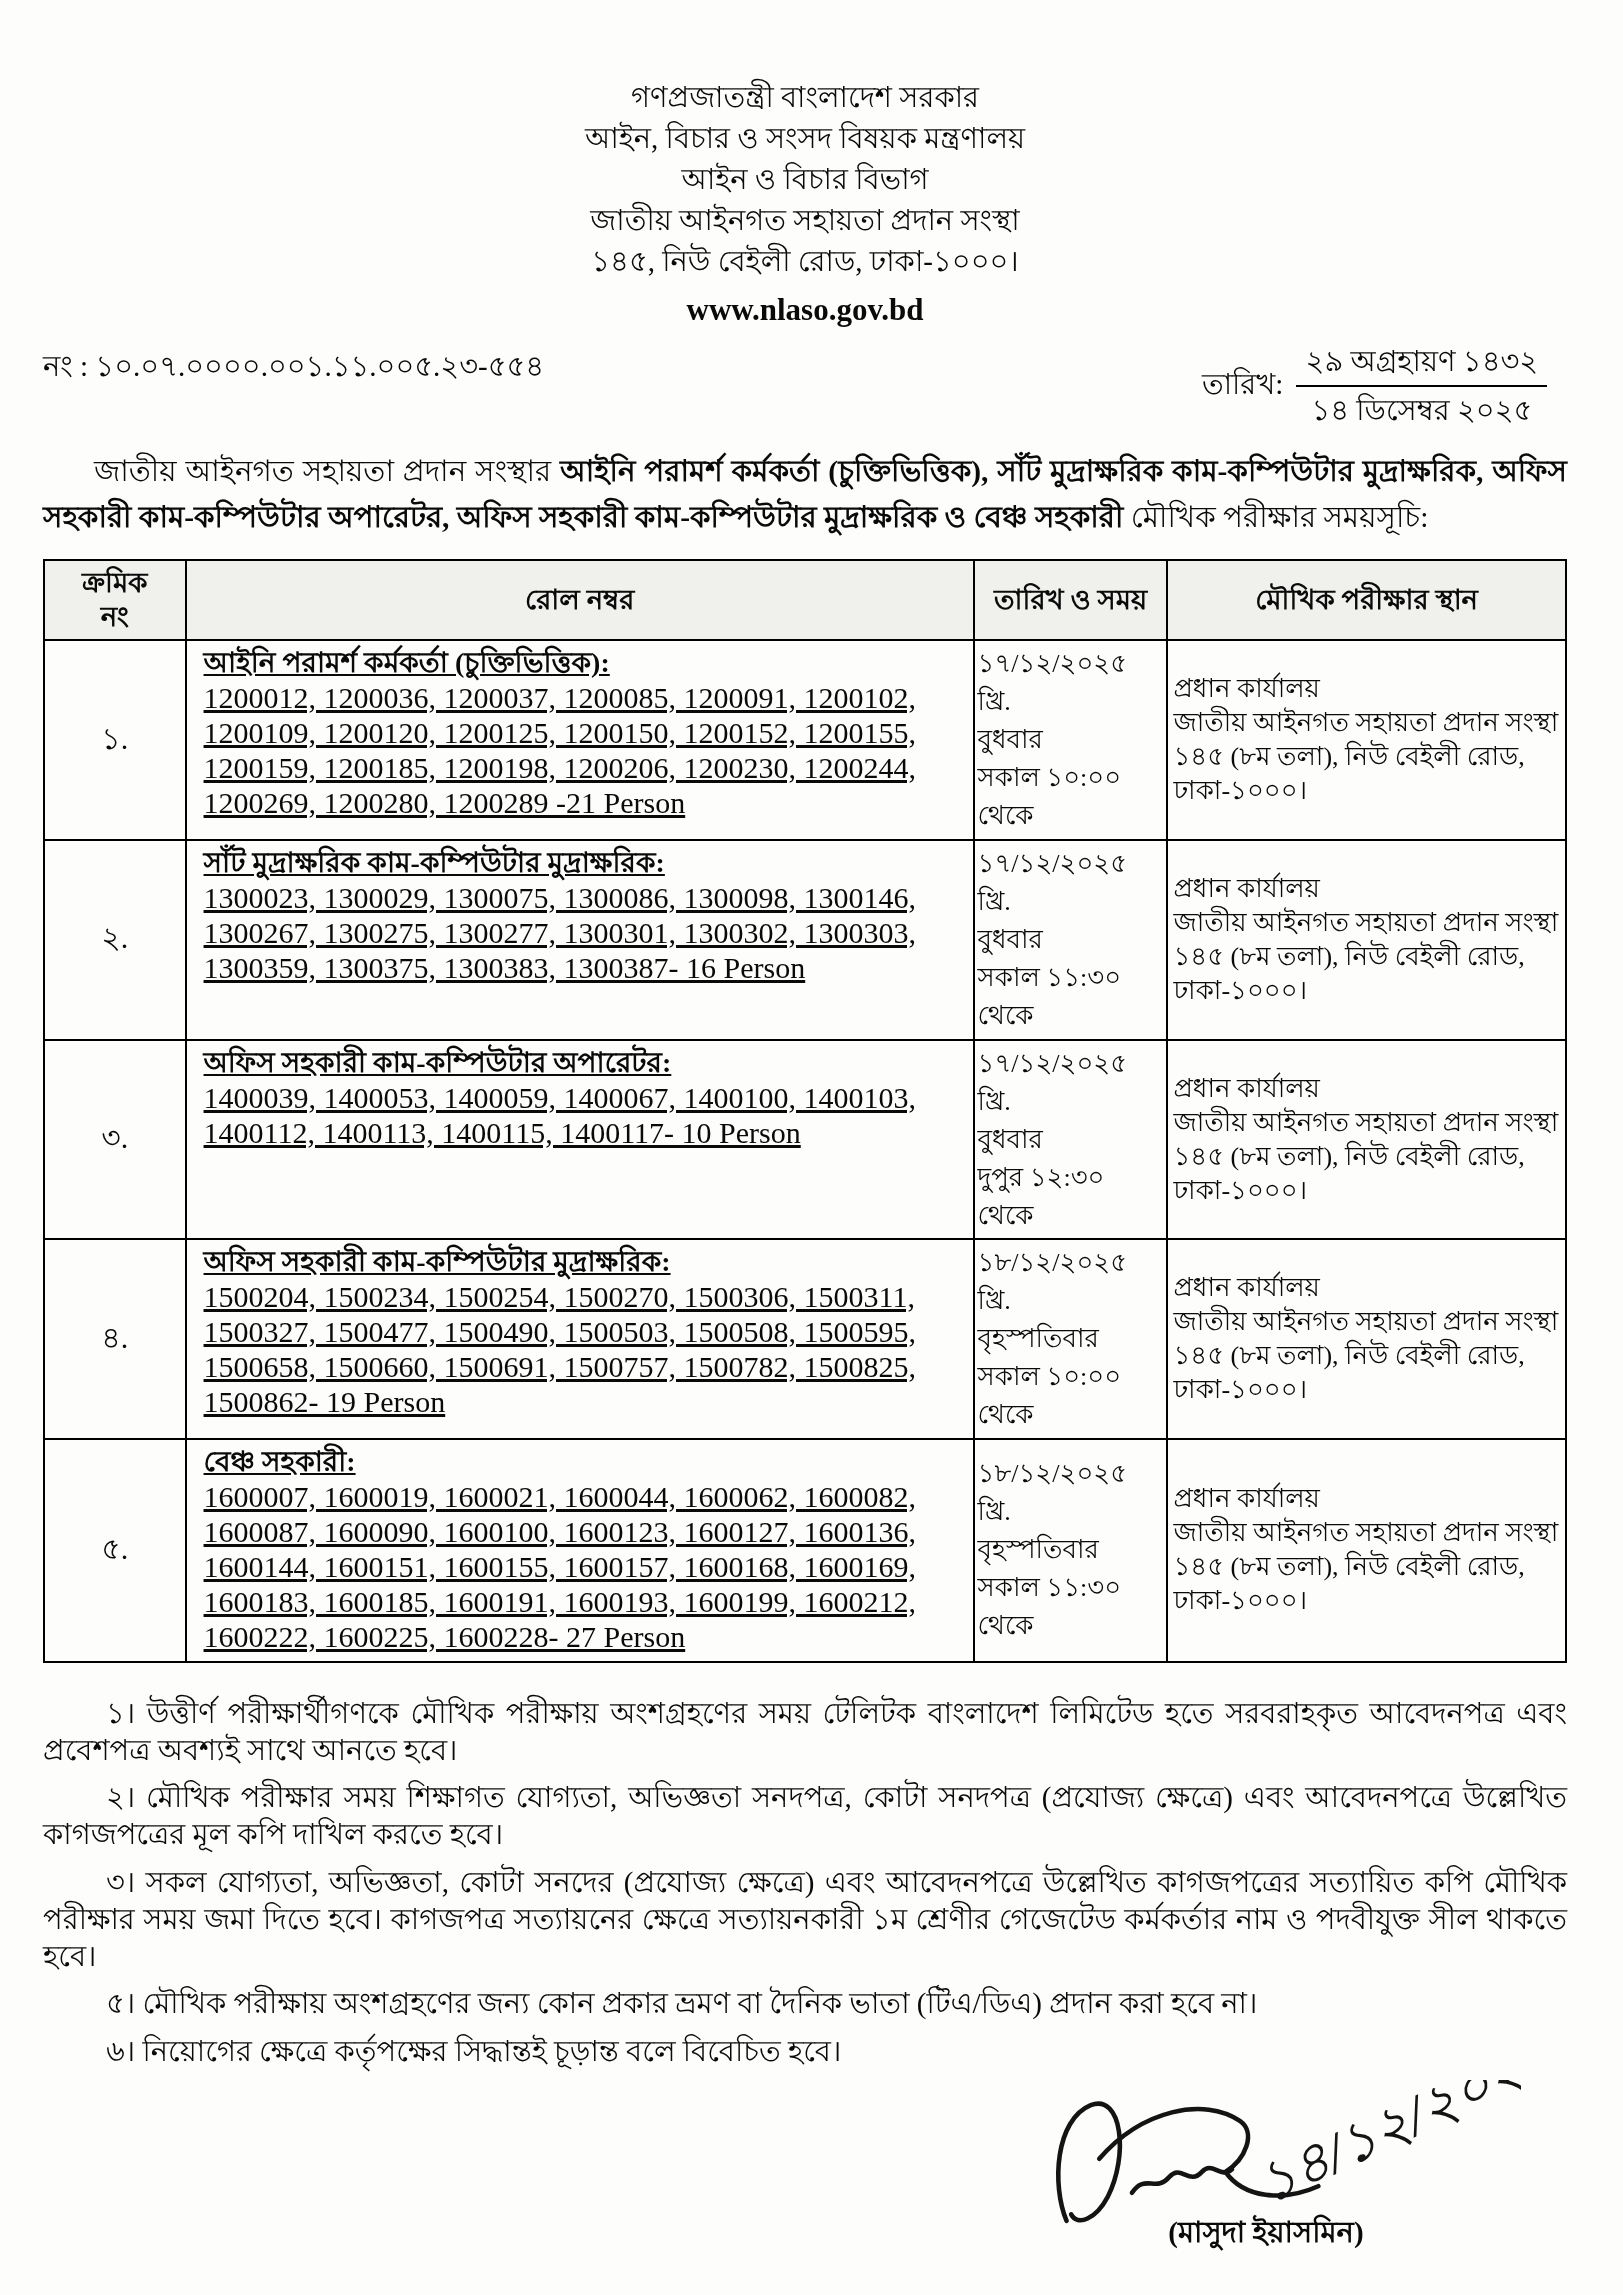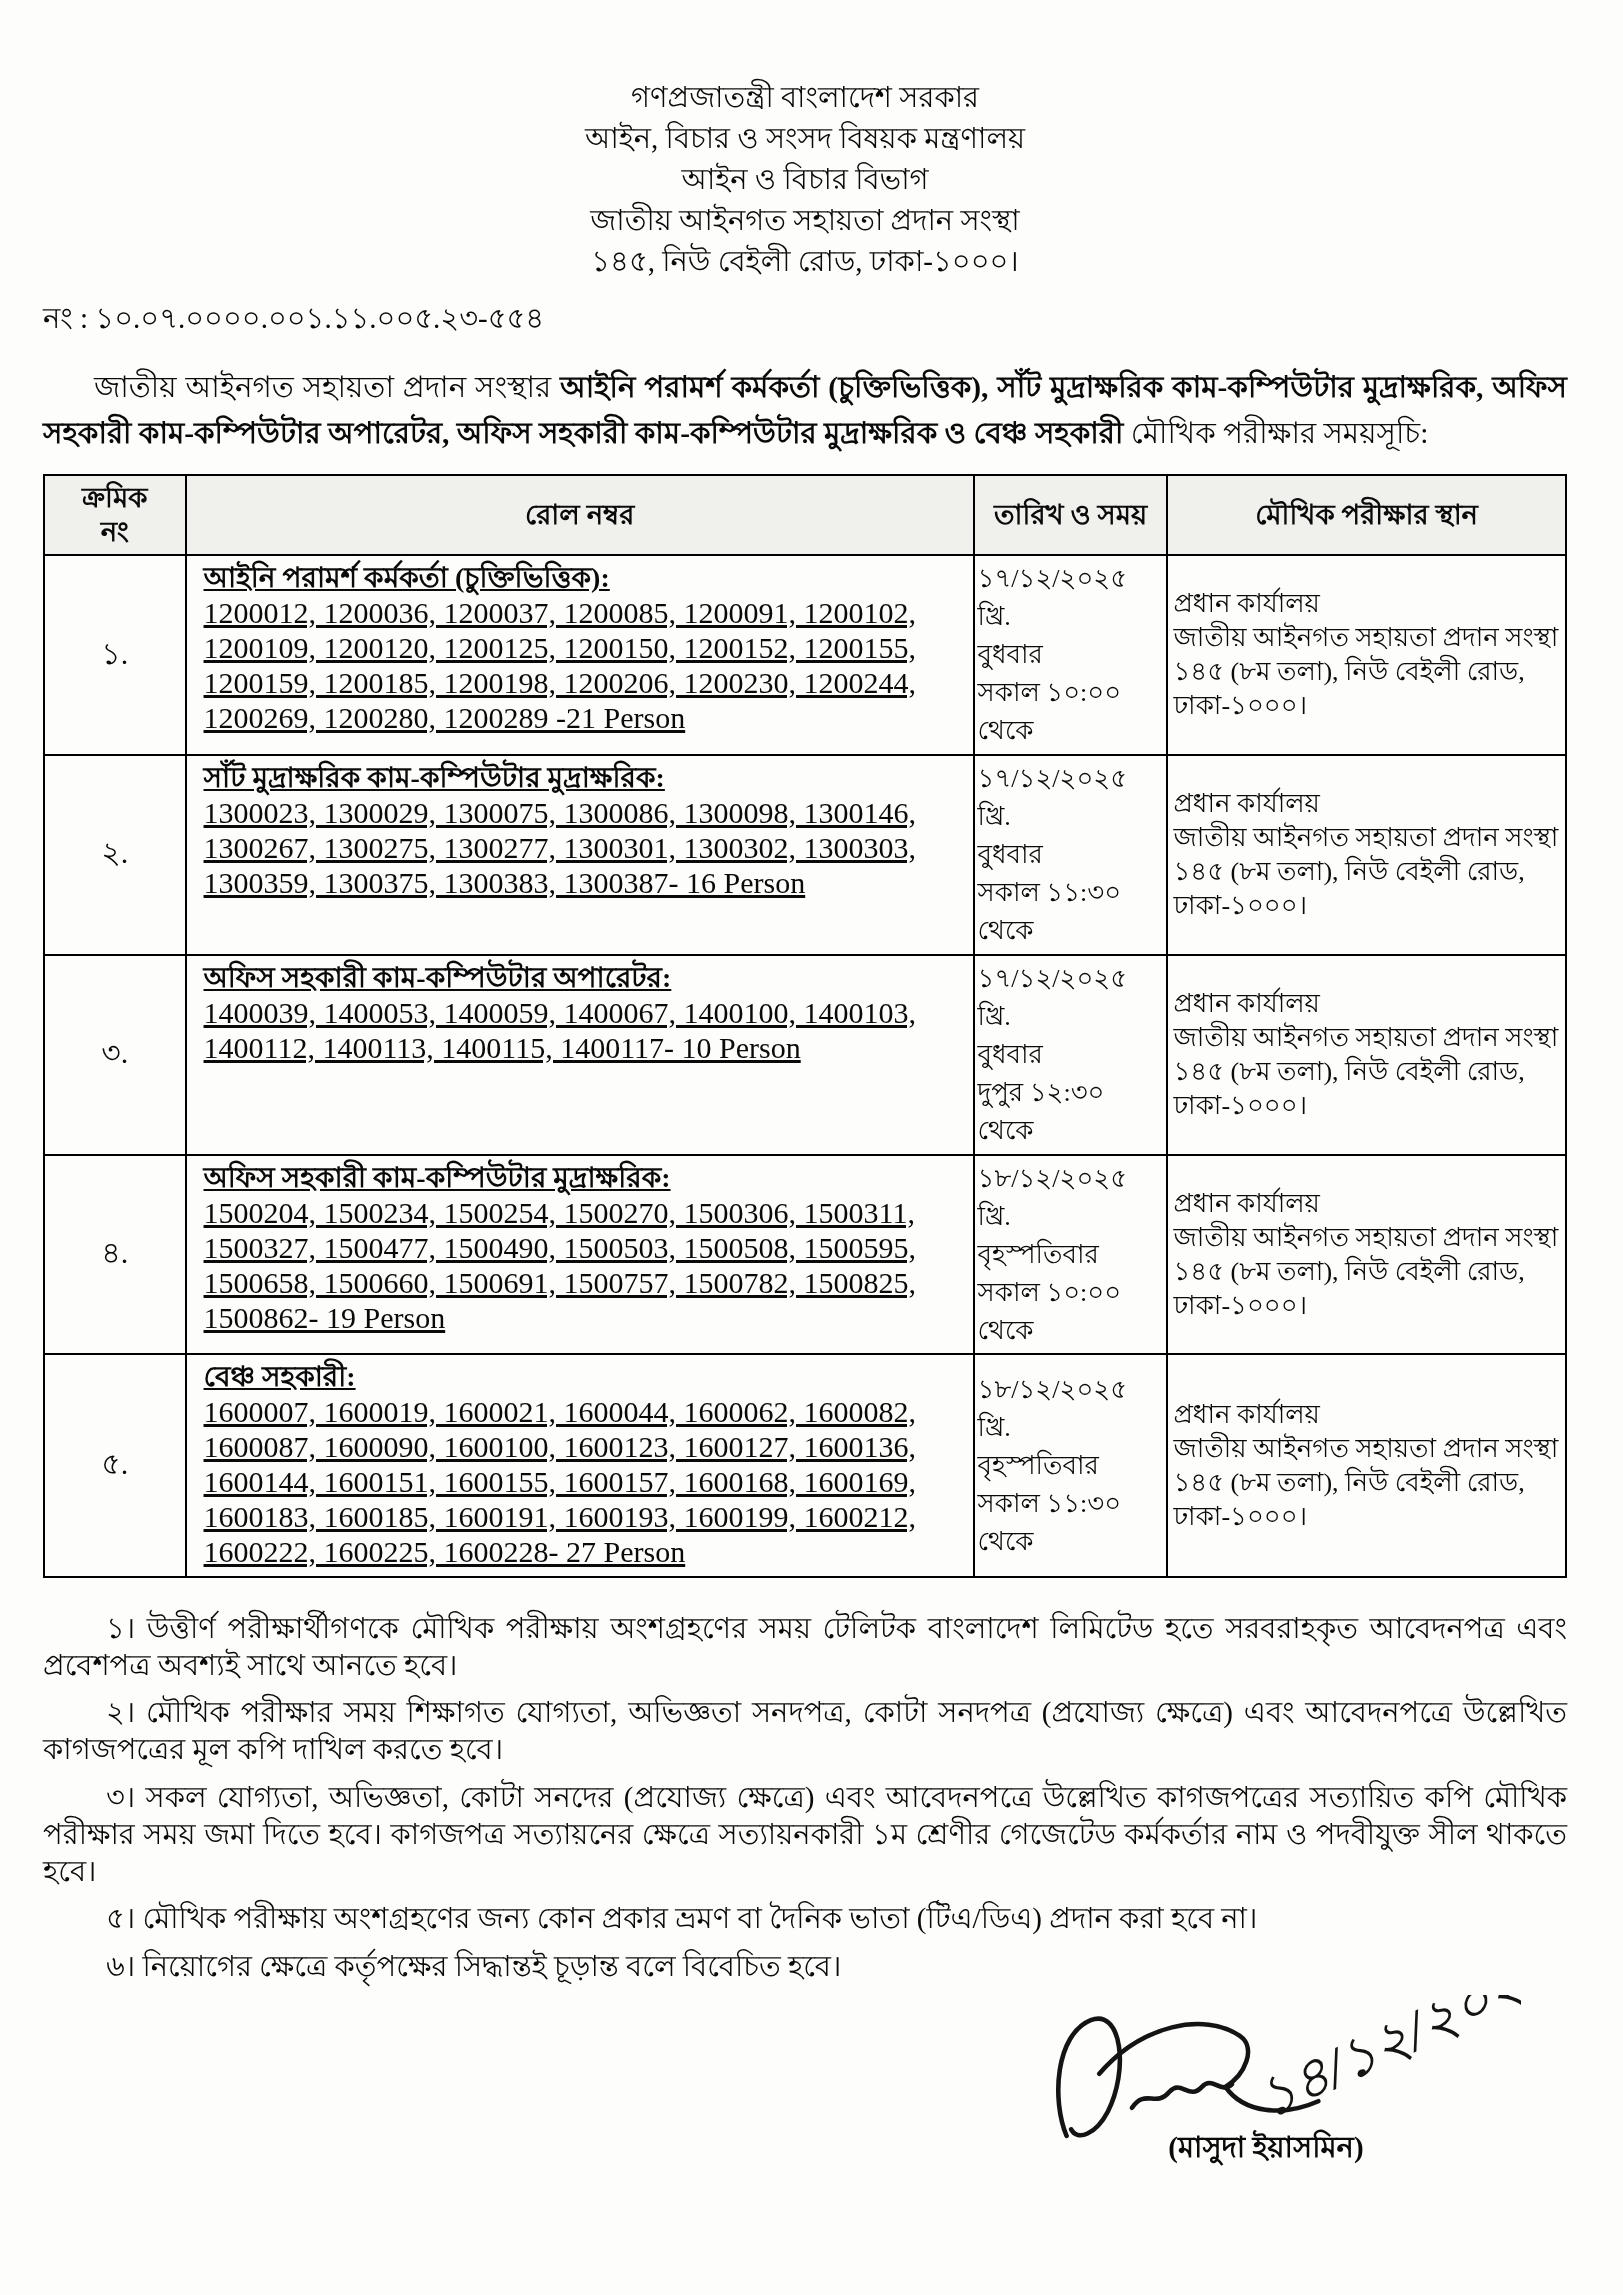--- a/index.html
+++ b/index.html
@@ -50,24 +50,32 @@
 <body>
 
 <div class="page">
 
   <div class="doc-header">
     <span class="line">গণপ্রজাতন্ত্রী বাংলাদেশ সরকার</span>
     <span class="line">আইন, বিচার ও সংসদ বিষয়ক মন্ত্রণালয়</span>
     <span class="line">আইন ও বিচার বিভাগ</span>
     <span class="line">জাতীয় আইনগত সহায়তা প্রদান সংস্থা</span>
     <span class="line">১৪৫, নিউ বেইলী রোড, ঢাকা-১০০০।</span>
+    <span class="website">www.nlaso.gov.bd</span>
   </div>
 
   <div class="memo-row">
     <span>নং : ১০.০৭.০০০০.০০১.১১.০০৫.২৩-৫৫৪</span>
+    <span class="memo-date">
+      <span>তারিখ:</span>
+      <span class="date-stack">
+        <span class="date-top">২৯ অগ্রহায়ণ ১৪৩২</span>
+        <span class="date-bottom">১৪ ডিসেম্বর ২০২৫</span>
+      </span>
+    </span>
   </div>
 
   <p class="intro"><span>জাতীয় আইনগত সহায়তা প্রদান সংস্থার </span><b>আইনি পরামর্শ কর্মকর্তা (চুক্তিভিত্তিক), সাঁট মুদ্রাক্ষরিক কাম-কম্পিউটার মুদ্রাক্ষরিক, অফিস সহকারী কাম-কম্পিউটার অপারেটর, অফিস সহকারী কাম-কম্পিউটার মুদ্রাক্ষরিক ও বেঞ্চ সহকারী</b><span> মৌখিক পরীক্ষার সময়সূচি:</span></p>
 
   <table class="schedule">
     <colgroup>
       <col style="width:9.3%">
         <col style="width:51.8%">
         <col style="width:12.7%">
         <col style="width:26.2%">

